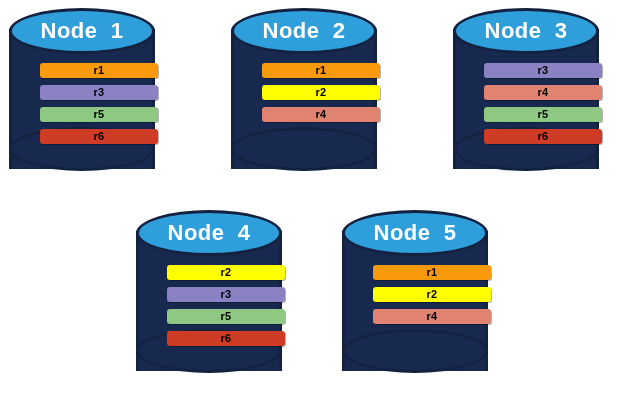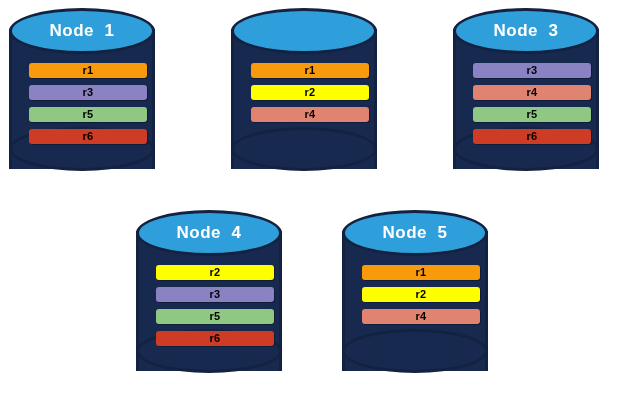--- a/index.html
+++ b/index.html
@@ -67,32 +67,32 @@
   .node-label {
     position: absolute;
     left: 0;
     top: 0;
     width: 146px;
     height: 46px;
     display: flex;
     align-items: center;
     justify-content: center;
     color: #ffffff;
-    font-size: 17px;
+    font-size: 22px;
     font-weight: bold;
     letter-spacing: 0.5px;
     white-space: pre;
     z-index: 4;
     pointer-events: none;
   }
 
   
   .bars {
     position: absolute;
-    left: 20px;
+    left: 31px;
     top: 55px;
     width: 118px;
     z-index: 3;
   }
 
   .bar {
     position: relative;
     height: 15px;
     margin-bottom: 7px;
     border-radius: 3px;
@@ -131,20 +131,21 @@
         </div>
         <div class="bar" style="background: rgb(207, 60, 37);">
           <span class="bar-label">r6</span>
         </div>
       </div>
     </div>
     <div class="node" style="left: 231px; top: 8px;">
       <div class="cyl-body"></div>
       <div class="cyl-bottom"></div>
       <div class="cyl-top"></div>
+      <div class="node-label">Node  2</div>
       <div class="bars">
         <div class="bar" style="background: rgb(249, 154, 12);">
           <span class="bar-label">r1</span>
         </div>
         <div class="bar" style="background: rgb(255, 255, 0);">
           <span class="bar-label">r2</span>
         </div>
         <div class="bar" style="background: rgb(224, 131, 113);">
           <span class="bar-label">r4</span>
         </div>

